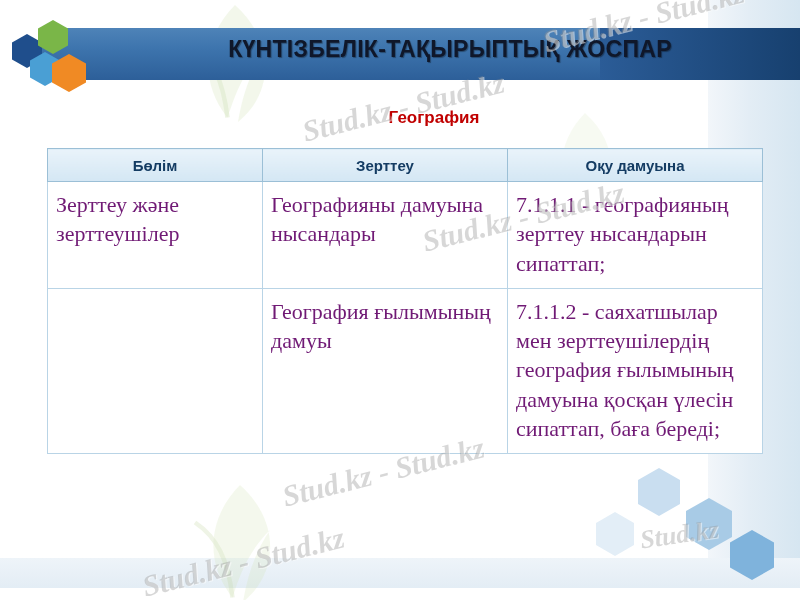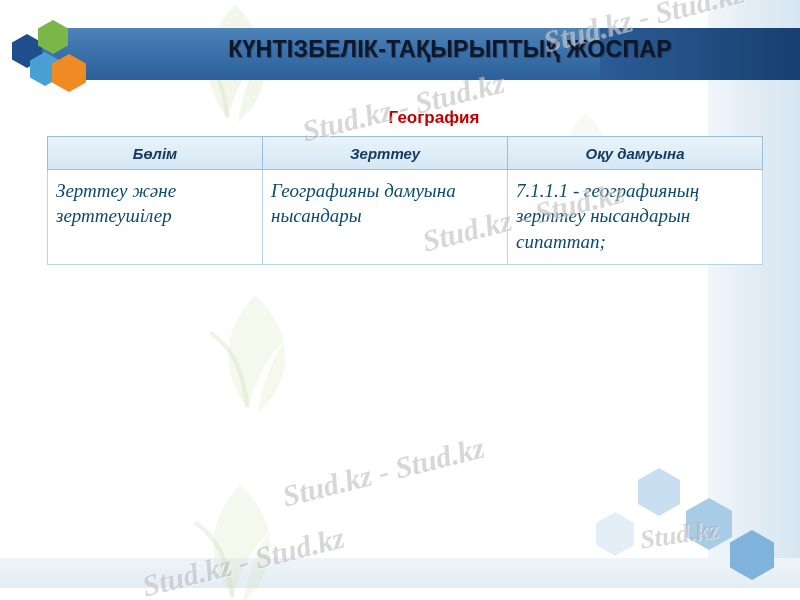--- a/index.html
+++ b/index.html
@@ -114,23 +114,22 @@
     font-weight: bold;
     color: #c00000;
     font-family: "Liberation Sans", sans-serif;
     margin-left: 34px;
   }
 
   
   .table-wrap {
     position: absolute;
     left: 47px;
-    top: 136px;
+    top: 148px;
     width: 706px;
-    font-style: italic;
   }
   table.plan {
     border-collapse: collapse;
     width: 706px;
     table-layout: fixed;
   }
   table.plan th {
     background: linear-gradient(to bottom, #e9f3fa 0%, #d4e7f4 100%);
     border: 1px solid #9bbfd6;
     height: 30px;
@@ -138,22 +137,22 @@
     font-weight: bold;
     color: #143c63;
     text-align: center;
     font-family: "Liberation Sans", sans-serif;
   }
   table.plan td {
     border: 1px solid #b9d4e6;
     vertical-align: top;
     padding: 8px 6px 10px 8px;
     font-family: "Liberation Serif", serif;
-    font-size: 19px;
-    color: #0c4a6e;
+    font-size: 22px;
+    color: #701a75;
     line-height: 1.33;
     background: #ffffff;
   }
   td.col-a {
     font-family: "Liberation Sans", sans-serif;
     font-size: 14.5px;
     line-height: 1.35;
     padding-top: 9px;
   }
   .col-w1 { width: 212px; }
@@ -248,20 +247,25 @@
           <th class="col-w2">Зерттеу</th>
           <th class="col-w3">Оқу дамуына</th>
         </tr>
       </thead>
       <tbody>
         <tr>
           <td class="col-a col-w1">Зерттеу және зерттеушілер</td>
           <td class="col-w2">Географияны дамуына нысандары</td>
           <td class="col-w3">7.1.1.1 - географияның зерттеу нысандарын сипаттап;</td>
         </tr>
+        <tr>
+          <td class="col-a col-w1"></td>
+          <td class="col-w2">География ғылымының дамуы</td>
+          <td class="col-w3">7.1.1.2 - саяхатшылар мен зерттеушілердің география ғылымының дамуына қосқан үлесін сипаттап, баға береді;</td>
+        </tr>
       </tbody>
     </table>
   </div>
 
   <div class="wm wm5">Stud.kz - Stud.kz</div>
   <div class="wm wm1">Stud.kz - Stud.kz</div>
   <div class="wm wm2">Stud.kz - Stud.kz</div>
   <div class="wm wm3">Stud.kz - Stud.kz</div>
   <div class="wm wm4">Stud.kz - Stud.kz</div>
   <div class="wm wm6">Stud.kz</div>

